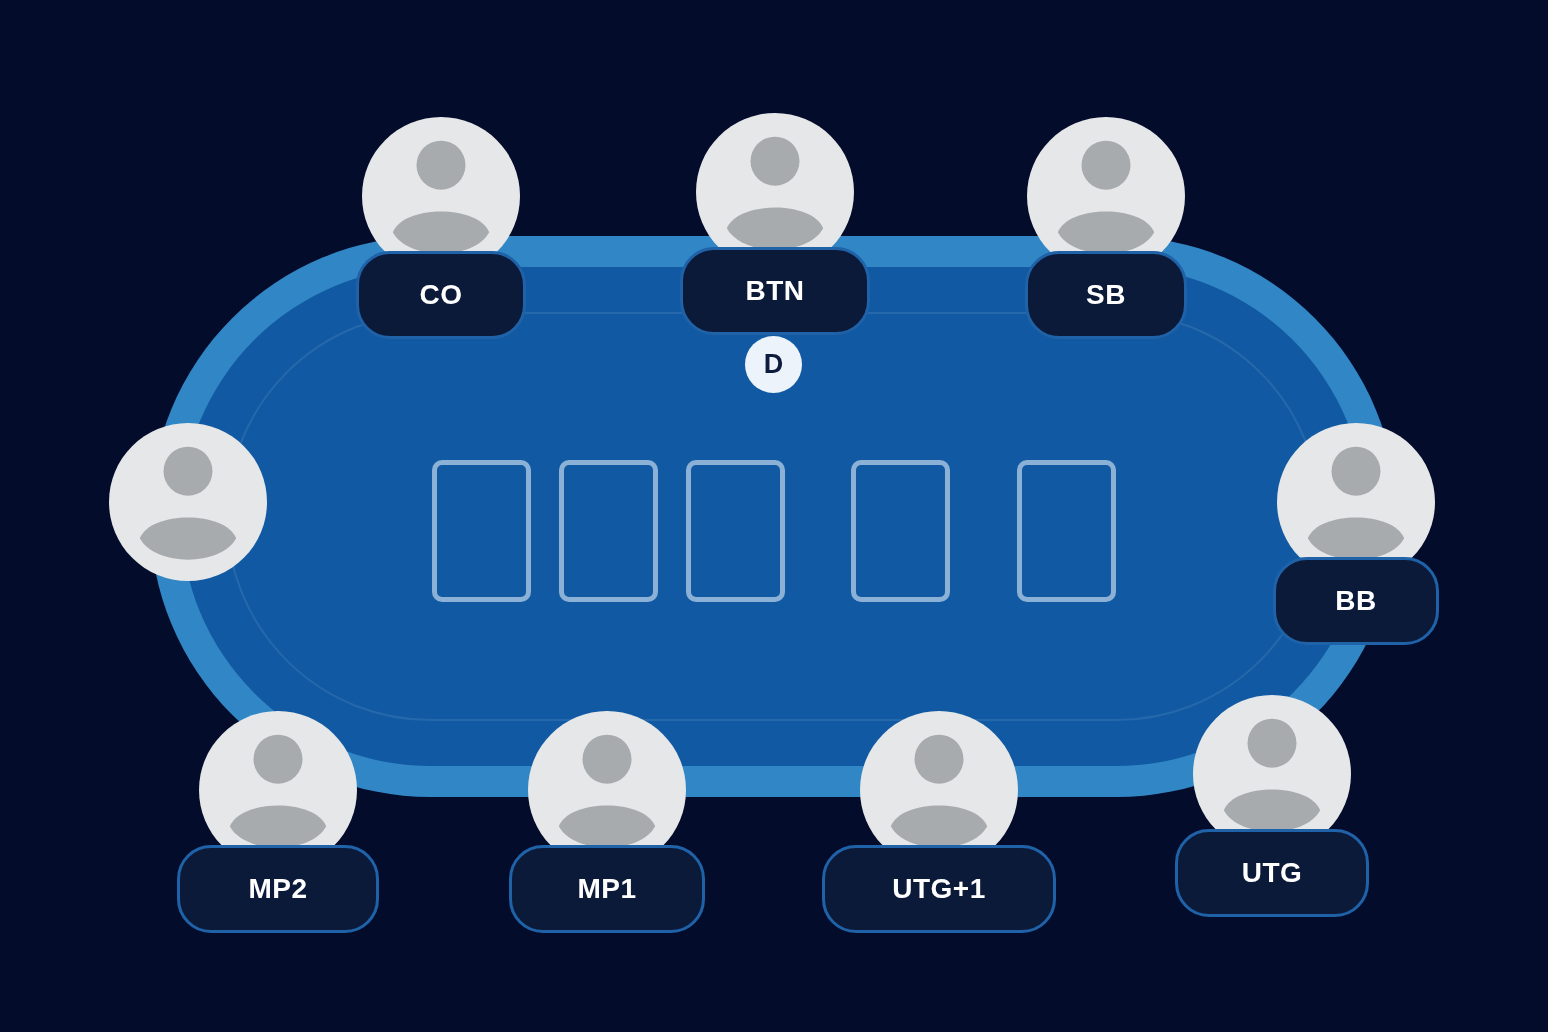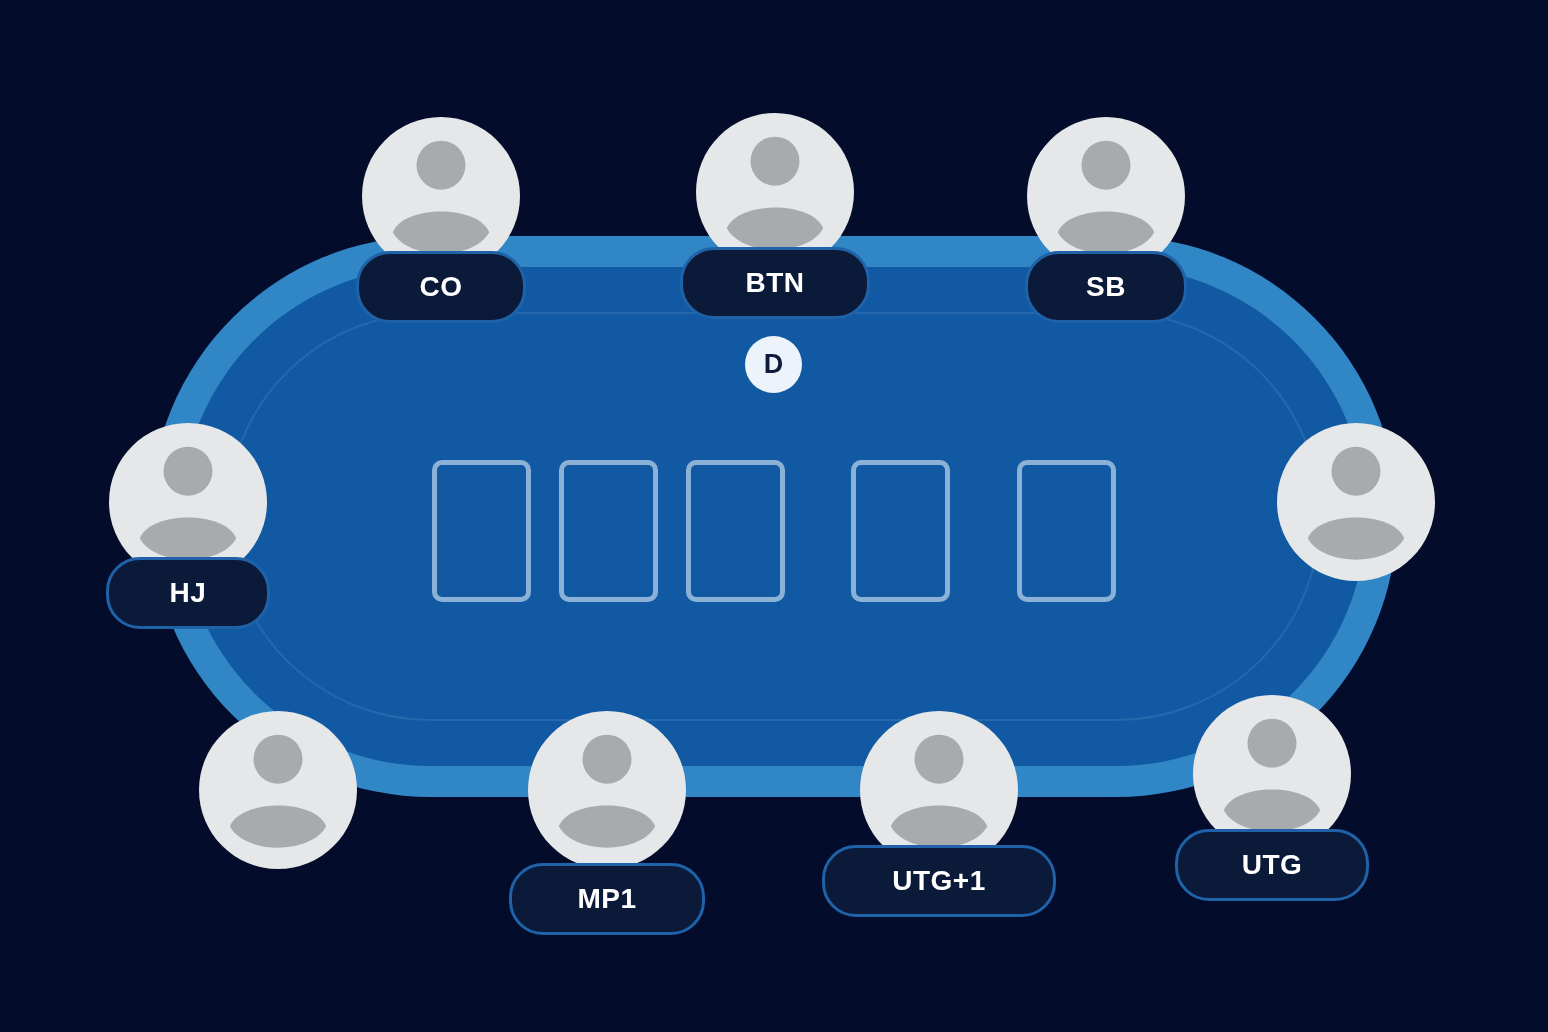--- a/index.html
+++ b/index.html
@@ -69,42 +69,42 @@
     display: flex;
     flex-direction: column;
     align-items: center;
     z-index: 3;
   }
   .avatar { width: 158px; height: 158px; }
   .avatar svg { display: block; }
   .pill {
     margin-top: -24px;
     width: 100%;
-    height: 72px;
+    height: 88px;
     box-sizing: border-box;
     border-radius: 34px;
     background: var(--pill-background, #0c1a3a);
     border: 3px solid var(--pill-border, #1f62a8);
     display: flex; align-items: center; justify-content: center;
     color: var(--pill-text, #ffffff);
     font-size: 28px;
     font-weight: 700;
     letter-spacing: 0.5px;
     position: relative;
     z-index: 2;
   }
 
   
   .seat-co   { left: 356px;  top: 117px; --pw: 170px; }
   .seat-btn  { left: 680px;  top: 113px; --pw: 190px; }
   .seat-sb   { left: 1025px; top: 117px; justify-content: flex-end; --pw: 162px; }
   .seat-hj   { left: 106px;  top: 423px; --pw: 164px; }
   .seat-bb   { left: 1273px; top: 423px; --pw: 166px; }
   .seat-mp2  { left: 177px;  top: 711px; --pw: 202px; }
-  .seat-mp1  { left: 509px;  top: 711px; gap: 18px; --pw: 196px; }
+  .seat-mp1  { left: 509px;  top: 711px; --pw: 196px; }
   .seat-utg1 { left: 822px;  top: 711px; --pw: 234px; }
   .seat-utg  { left: 1175px; top: 695px; --pw: 194px; }
 </style>
 </head>
 <body>
 
 <div id="stage">
 
   <div class="table-band">
     <div class="table-felt"></div>
@@ -161,41 +161,44 @@
     </div>
   </div>
       <div class="seat seat-hj">
     <div class="avatar">
       <svg viewBox="0 0 100 100" width="158" height="158">
         <circle cx="50" cy="50" r="50" fill="var(--avatar-background, #e6e7e8)"></circle>
         <circle cx="50" cy="30.5" r="15.5" fill="var(--avatar-figure, #a8abae)"></circle>
         <path d="M19.5 73 C 26.5 55.5, 73.5 55.5, 80.5 73 C 71 91, 29 91, 19.5 73 Z" fill="var(--avatar-figure, #a8abae)"></path>
       </svg>
     </div>
-    <div class="pill">
-      <span class="pill-text">HJ</span>
-    </div>
   </div>
       <div class="seat seat-bb">
     <div class="avatar">
       <svg viewBox="0 0 100 100" width="158" height="158">
         <circle cx="50" cy="50" r="50" fill="var(--avatar-background, #e6e7e8)"></circle>
         <circle cx="50" cy="30.5" r="15.5" fill="var(--avatar-figure, #a8abae)"></circle>
         <path d="M19.5 73 C 26.5 55.5, 73.5 55.5, 80.5 73 C 71 91, 29 91, 19.5 73 Z" fill="var(--avatar-figure, #a8abae)"></path>
       </svg>
     </div>
+    <div class="pill">
+      <span class="pill-text">BB</span>
+    </div>
   </div>
       <div class="seat seat-mp2">
     <div class="avatar">
       <svg viewBox="0 0 100 100" width="158" height="158">
         <circle cx="50" cy="50" r="50" fill="var(--avatar-background, #e6e7e8)"></circle>
         <circle cx="50" cy="30.5" r="15.5" fill="var(--avatar-figure, #a8abae)"></circle>
         <path d="M19.5 73 C 26.5 55.5, 73.5 55.5, 80.5 73 C 71 91, 29 91, 19.5 73 Z" fill="var(--avatar-figure, #a8abae)"></path>
       </svg>
     </div>
+    <div class="pill">
+      <span class="pill-text">MP2</span>
+    </div>
   </div>
       <div class="seat seat-mp1">
     <div class="avatar">
       <svg viewBox="0 0 100 100" width="158" height="158">
         <circle cx="50" cy="50" r="50" fill="var(--avatar-background, #e6e7e8)"></circle>
         <circle cx="50" cy="30.5" r="15.5" fill="var(--avatar-figure, #a8abae)"></circle>
         <path d="M19.5 73 C 26.5 55.5, 73.5 55.5, 80.5 73 C 71 91, 29 91, 19.5 73 Z" fill="var(--avatar-figure, #a8abae)"></path>
       </svg>
     </div>
     <div class="pill">

